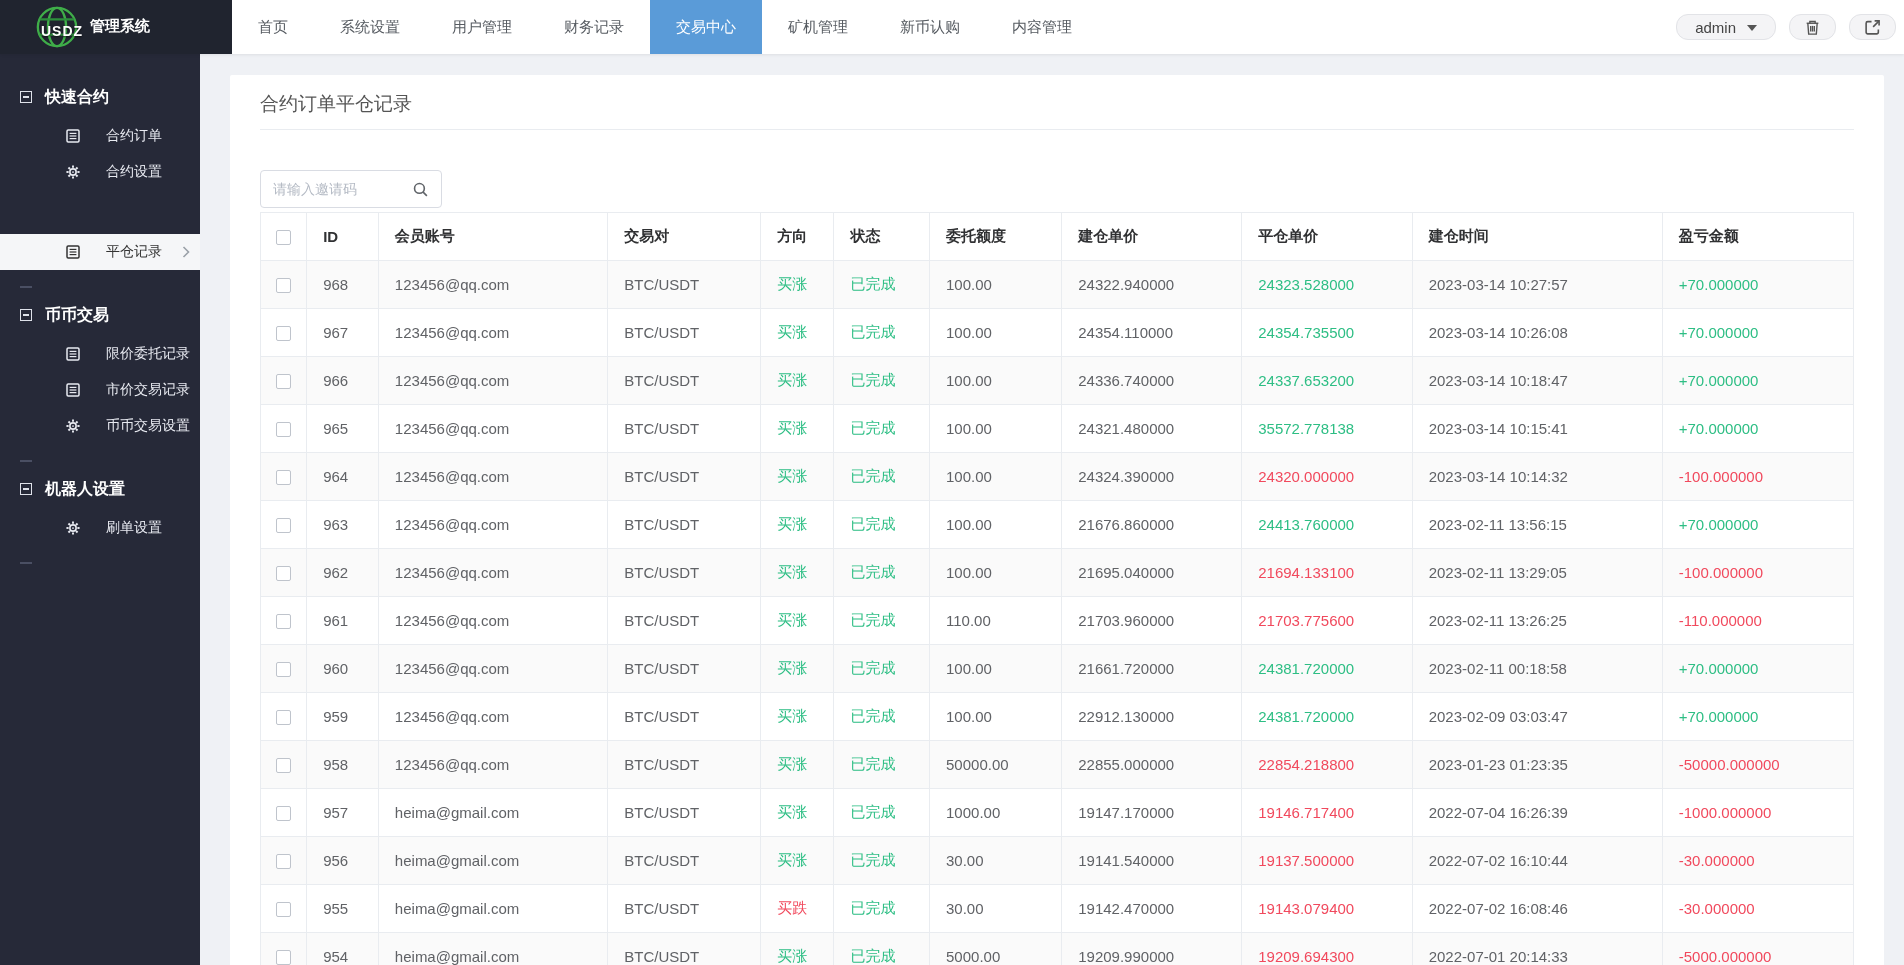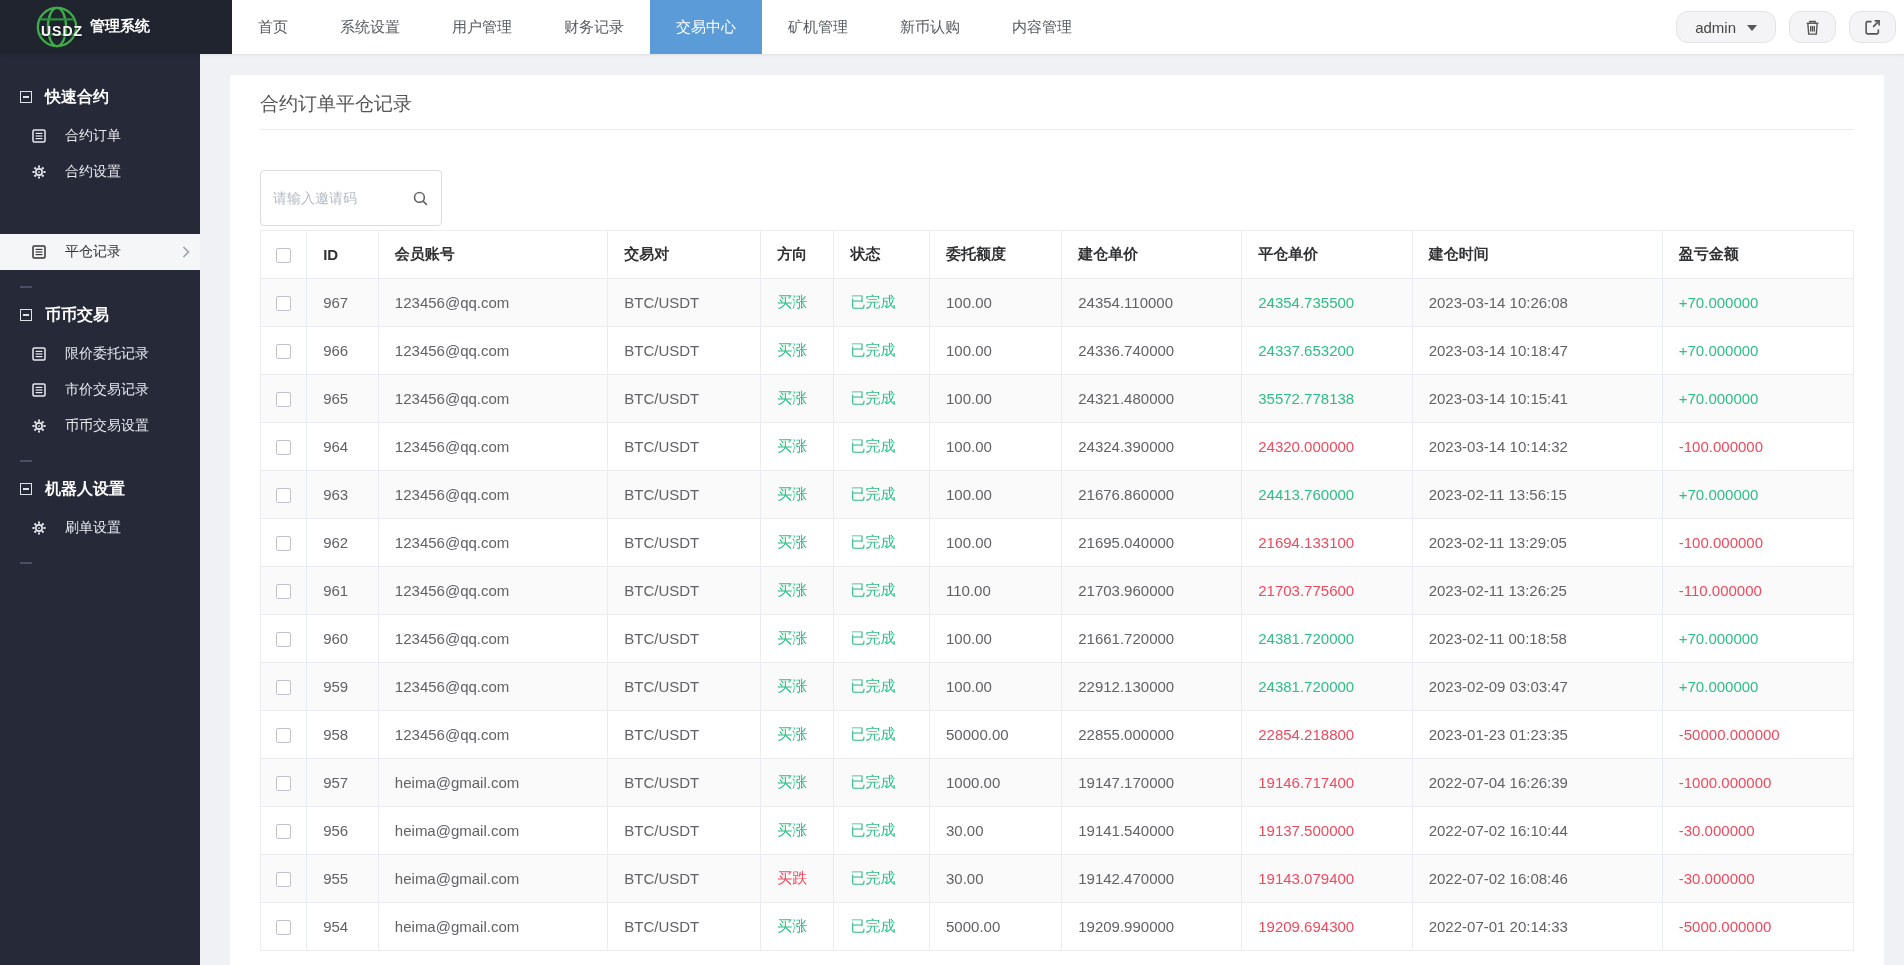--- a/index.html
+++ b/index.html
@@ -29,21 +29,21 @@
   .topnav { display:flex; align-items:stretch; }
   .nav-item {
     display:flex; align-items:center; padding:12px 26px; font-size:15px;
     color:#565b61; cursor:pointer; white-space:nowrap;
   }
   .nav-item.active { background:var(--blue,#5A9BD8); color:#fff; }
   .top-actions {
     margin-left:auto; display:flex; align-items:center; gap:13px; padding-right:8px;
   }
   .tool-btn {
-    height:32px; background:#f4f4f6; border:1px solid #e2e3e7; border-radius:12px;
+    height:26px; background:#f4f4f6; border:1px solid #e2e3e7; border-radius:12px;
     display:flex; align-items:center; justify-content:center;
     font-size:15px; color:#444; cursor:pointer;
     font-family:inherit;
   }
   .admin-btn { padding:0 18px; gap:11px; }
   .icon-btn { width:47px; }
   .caret {
     width:0; height:0; border:5px solid transparent; border-top:6px solid #555;
     margin-top:6px;
   }
@@ -58,34 +58,34 @@
     height:42px; display:flex; align-items:center; gap:13px; padding:0 20px;
     color:#fff; font-size:16px; font-weight:bold; cursor:pointer;
   }
   .collapse-icon {
     width:12px; height:12px; border:1px solid #dfe2ea; position:relative; flex:none;
   }
   .collapse-icon::after {
     content:""; position:absolute; left:2px; right:2px; top:4px; height:2px; background:#dfe2ea;
   }
   .side-item {
-    height:36px; display:flex; align-items:center; gap:19px; padding-left:32px;
+    height:36px; display:flex; align-items:center; gap:26px; padding-left:66px;
     color:#e8eaf1; font-size:14px; cursor:pointer; position:relative;
   }
   .side-item svg { flex:none; }
   .side-item.active { background:#f5f6f8; color:#333;margin-top:44px; }
   .side-item .chev { position:absolute; right:10px; top:12px; }
   .side-divider { width:12px; height:2px; background:#4a4f63; margin:16px 0 6px 20px; }
   
   .main { margin-left:200px; padding:75px 20px 0 30px; }
   .card { background:#fff; border-radius:2px; padding:16px 30px 40px; min-height:900px; }
   .card-title { font-size:19px; font-weight:400; color:#555; line-height:26px;
     padding-bottom:12px; border-bottom:1px solid #e9ecf0; }
   .search-box {
-    margin-top:40px; width:182px; height:56px; border:1px solid #d9dce3; border-radius:4px;
+    margin-top:40px; width:182px; height:38px; border:1px solid #d9dce3; border-radius:4px;
     display:flex; align-items:center; padding:0 12px; background:#fff;
   }
   .search-box input {
     flex:1; min-width:0; border:none; outline:none; font-size:14px; color:#333;
     font-family:inherit; background:transparent;
   }
   .search-box input::placeholder { color:#b4bac4; }
   .search-box svg { flex:none; cursor:pointer; }
   
   table { width:100%; border-collapse:collapse; margin-top:4px; table-layout:fixed; }
@@ -311,20 +311,35 @@
           <th>状态</th>
           <th>委托额度</th>
           <th>建仓单价</th>
           <th>平仓单价</th>
           <th>建仓时间</th>
           <th>盈亏金额</th>
         </tr>
       </thead>
       <tbody>
 
+          <tr>
+            <td class="col-check">
+              <span class="checkbox"></span>
+            </td>
+            <td>968</td>
+            <td>123456@qq.com</td>
+            <td>BTC/USDT</td>
+            <td class="c-g">买涨</td>
+            <td class="c-g">已完成</td>
+            <td>100.00</td>
+            <td>24322.940000</td>
+            <td class="c-g">24323.528000</td>
+            <td>2023-03-14 10:27:57</td>
+            <td class="c-g">+70.000000</td>
+          </tr>
 
           <tr>
             <td class="col-check">
               <span class="checkbox"></span>
             </td>
             <td>967</td>
             <td>123456@qq.com</td>
             <td>BTC/USDT</td>
             <td class="c-g">买涨</td>
             <td class="c-g">已完成</td>

